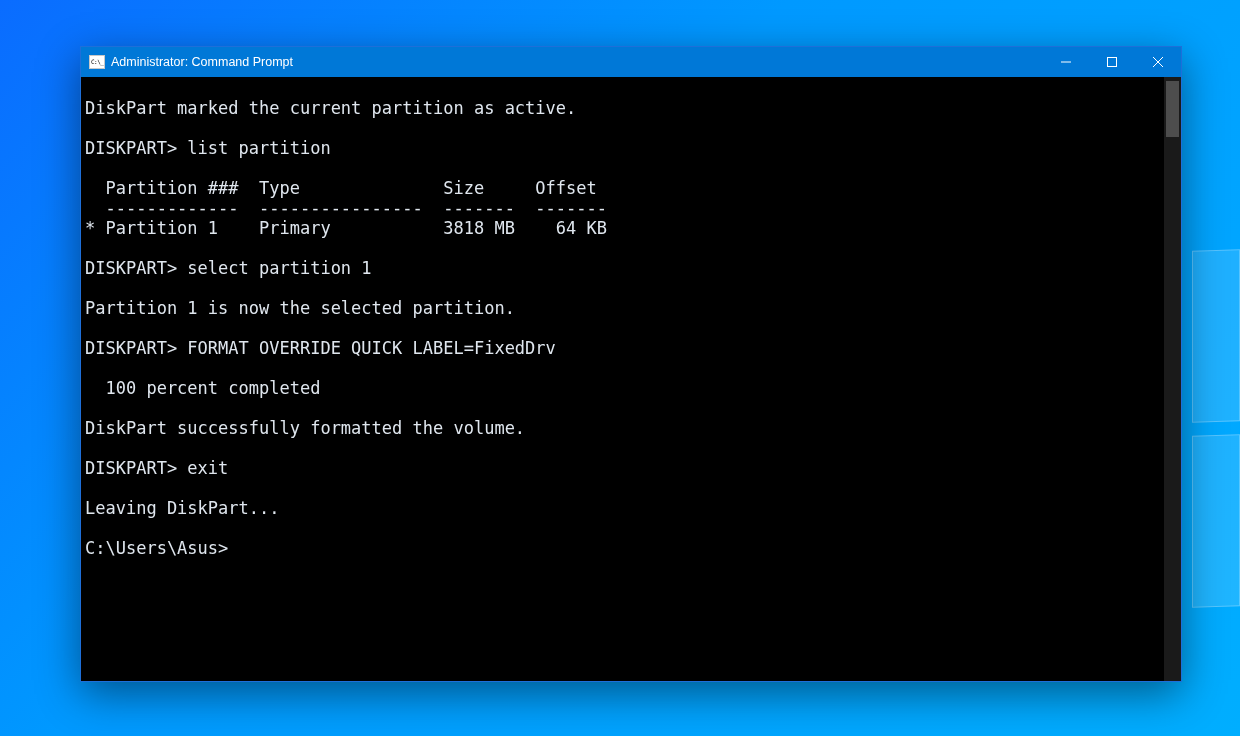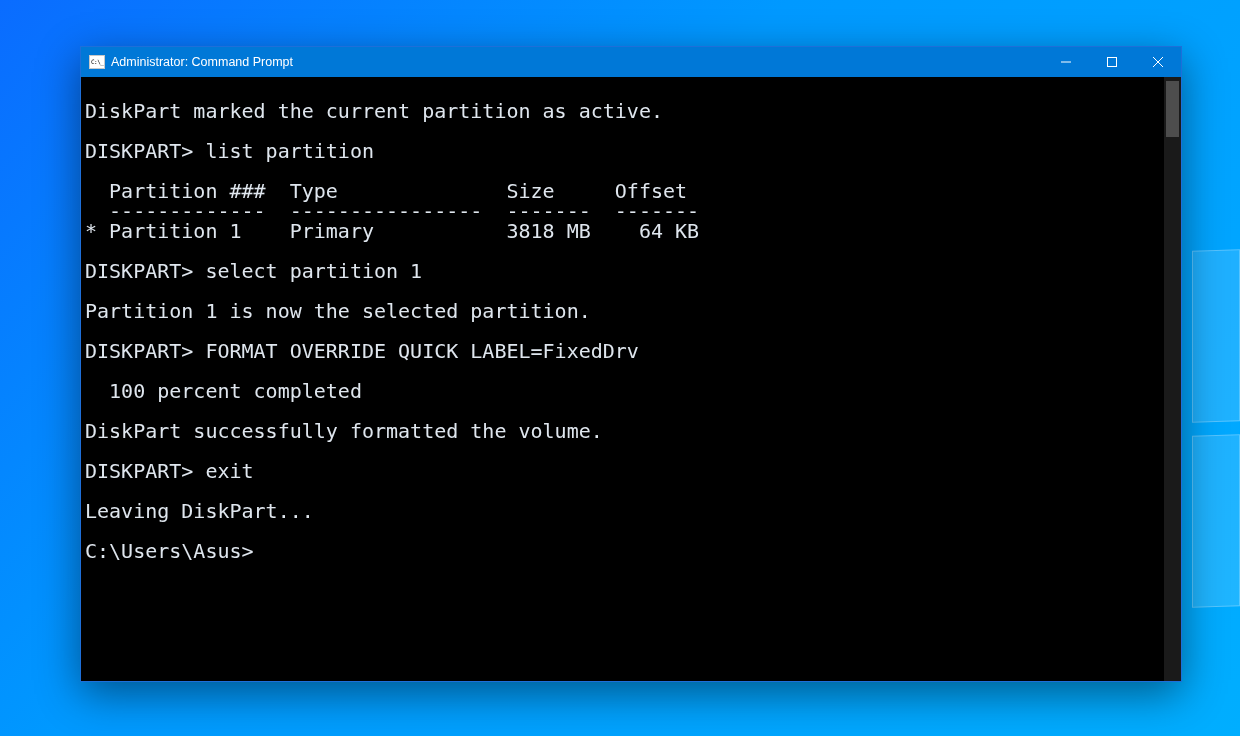--- a/index.html
+++ b/index.html
@@ -87,21 +87,21 @@
     background: #000;
     position: relative;
     overflow: hidden;
   }
   .terminal {
     position: absolute;
     inset: 0 18px 0 0; 
     padding: 4px 0 0 4px;
     color: #dfe6ee;
     font-family: Consolas, "Lucida Console", monospace;
-    font-size: 20px;
+    font-size: 17px;
     line-height: 20px;
     white-space: pre;
     overflow: hidden;
   }
   
   .scroll-track {
     position: absolute;
     top: 0; right: 0; bottom: 0;
     width: 17px;
     background: #1a1a1a;

